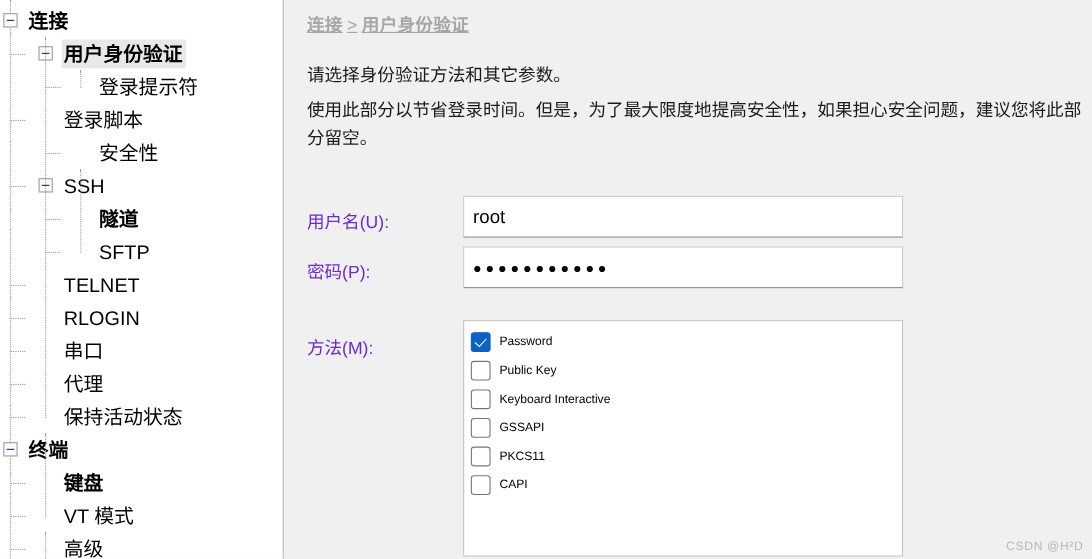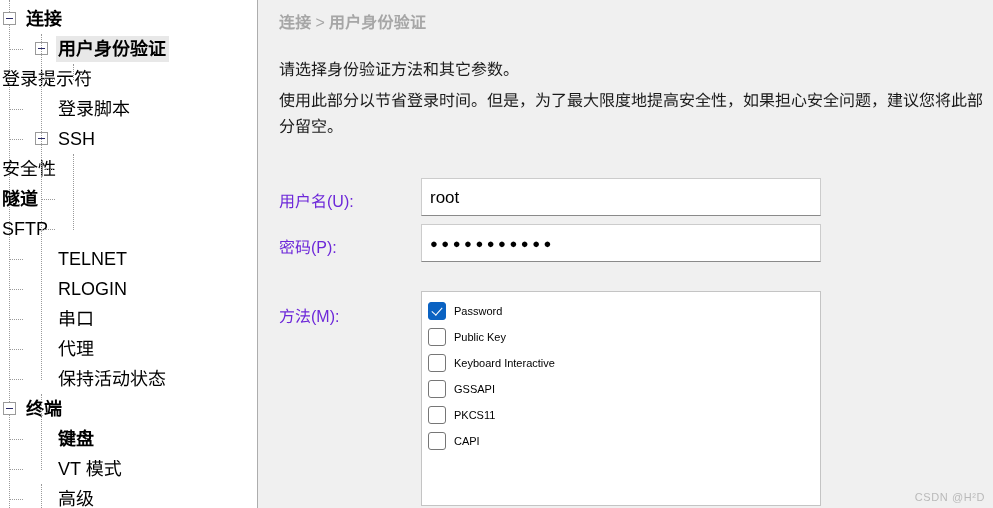--- a/index.html
+++ b/index.html
@@ -103,40 +103,41 @@
     top: 5px;
     width: 7px;
     height: 1px;
     background: #2a2a6a;
   }
   .expander.lvl0 { left: 3px; }
   .expander.lvl1 { left: 35px; }
 
   .ind0 { padding-left: 24px; }
   .ind1 { padding-left: 56px; }
-  .ind2 { }
+  .ind2 { padding-left: 88px; }
 
   
   .content {
     position: relative;
     flex: 1 1 auto;
     height: 508px;
     background: #f0f0f0;
     overflow: hidden;
   }
 
   .breadcrumb {
     position: absolute;
     left: 21px;
     top: 9px;
     font-size: 16px;
     font-weight: bold;
     color: #a6a6a6;
     white-space: nowrap;
     letter-spacing: 0.2px;
+    text-decoration: underline;
   }
   .breadcrumb .sep {
     font-weight: normal;
     padding: 0 4px;
     color: #a6a6a6;
   }
 
   .desc {
     position: absolute;
     left: 21px;
@@ -268,28 +269,28 @@
           <span class="tree-label">用户身份验证</span>
         </div>
         <div class="tree-row ind2">
           <span class="elbow" style="left: 42px;"></span>
           <span class="tree-label">登录提示符</span>
         </div>
         <div class="tree-row ind1">
           <span class="elbow" style="left: 10px;"></span>
           <span class="tree-label">登录脚本</span>
         </div>
-        <div class="tree-row ind1">
-          <span class="elbow" style="left: 10px;"></span>
-          <span class="expander lvl1"></span>
-          <span class="tree-label">SSH</span>
-        </div>
         <div class="tree-row ind2">
           <span class="elbow" style="left: 42px;"></span>
           <span class="tree-label">安全性</span>
+        </div>
+        <div class="tree-row ind1">
+          <span class="elbow" style="left: 10px;"></span>
+          <span class="expander lvl1"></span>
+          <span class="tree-label">SSH</span>
         </div>
         <div class="tree-row ind2 bold">
           <span class="elbow" style="left: 42px;"></span>
           <span class="tree-label">隧道</span>
         </div>
         <div class="tree-row ind2">
           <span class="elbow" style="left: 42px;"></span>
           <span class="tree-label">SFTP</span>
         </div>
         <div class="tree-row ind1">

